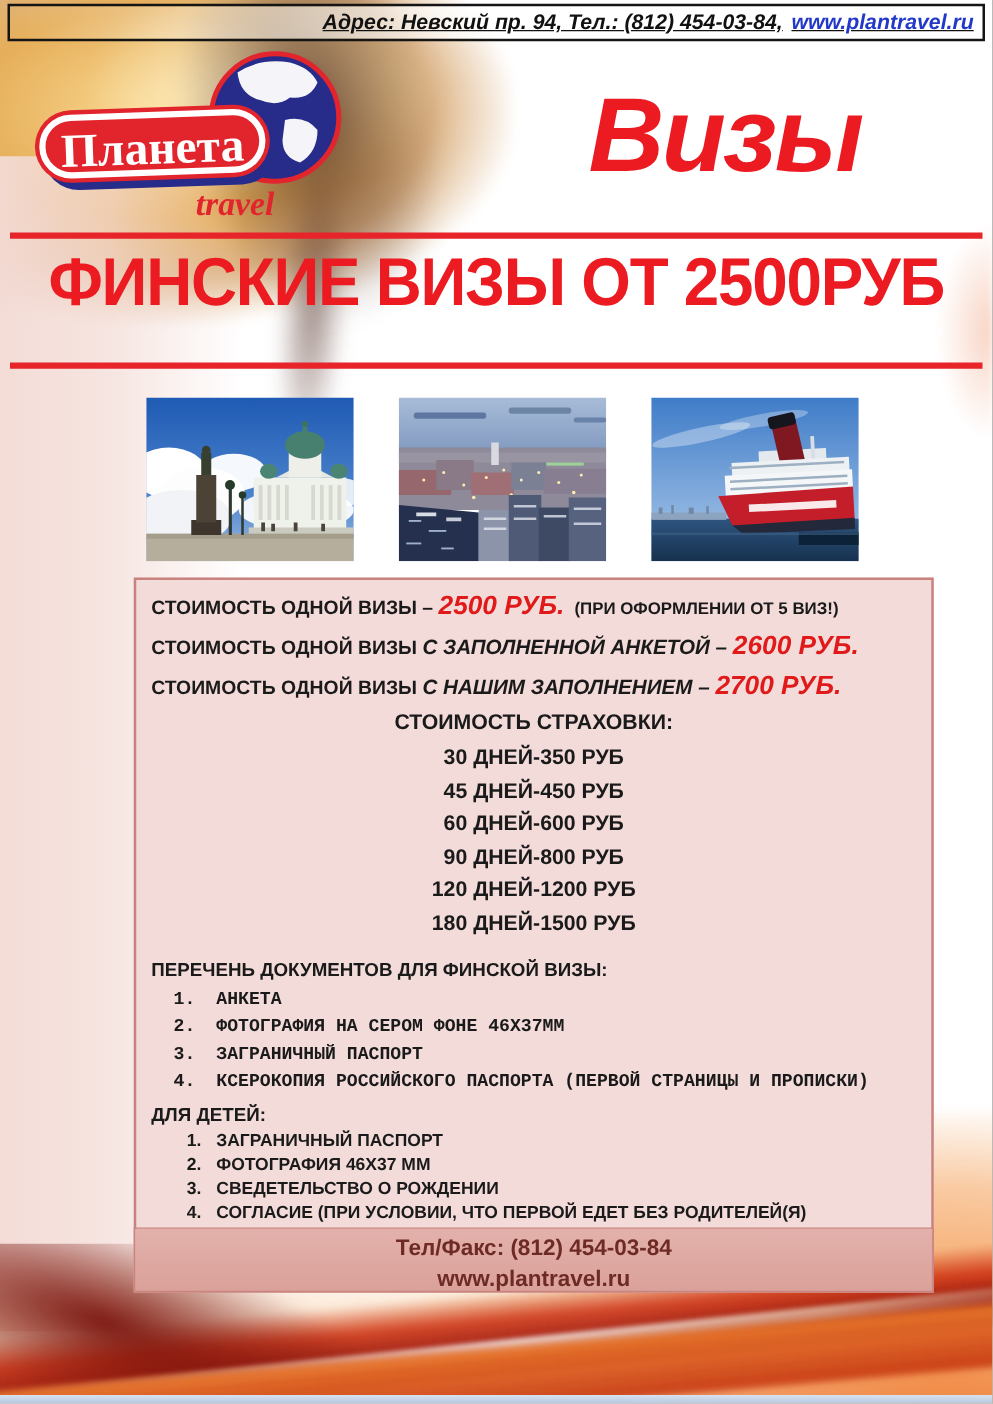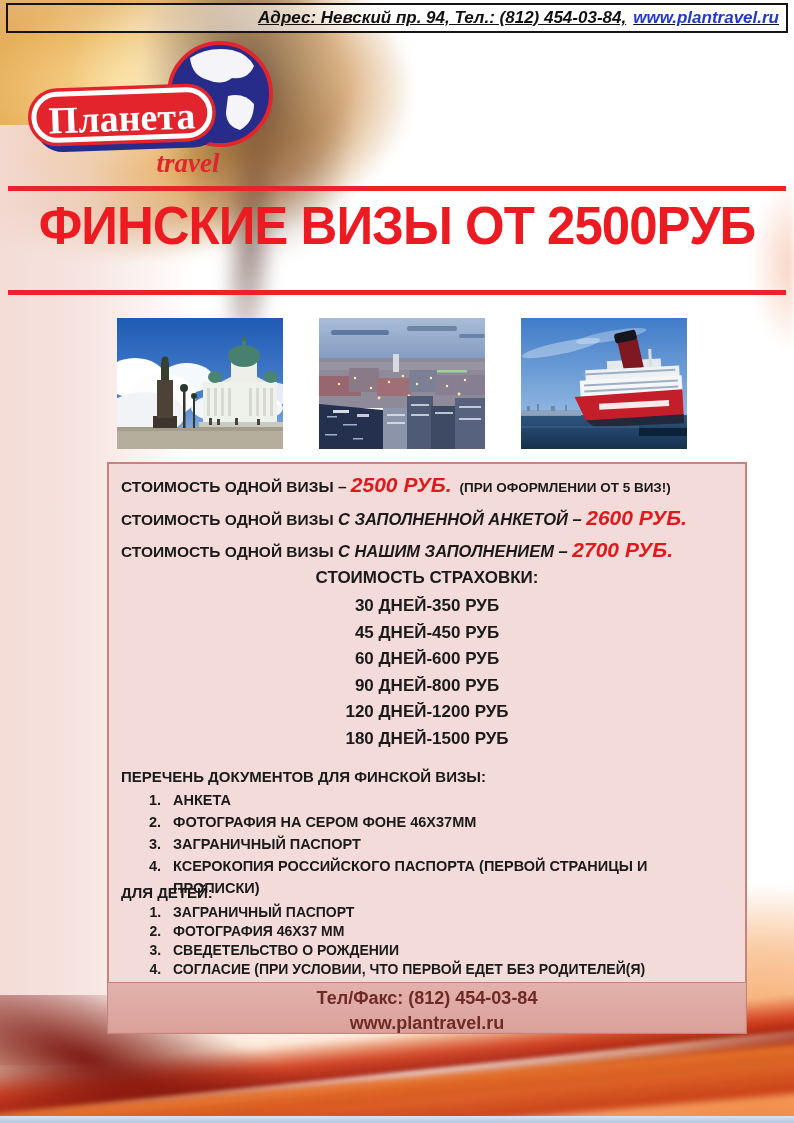--- a/index.html
+++ b/index.html
@@ -67,21 +67,21 @@
   .price-line{font-size:15.5px;font-weight:bold;line-height:30px;white-space:nowrap;}
   .price-line .mid{font-style:italic;font-size:16.5px;}
   .price-line .price{color:#E01A1A;font-style:italic;font-size:21px;}
   .price-line .note{font-size:13.5px;margin-left:8px;margin-top:12px;}
   .insurance{top:104px;left:0;right:0;text-align:center;font-weight:bold;}
   .insurance .ins-title{font-size:17px;margin-bottom:5px;}
   .insurance ul{list-style:none;margin:0;padding:0;}
   .insurance li{font-size:17px;line-height:26.5px;}
   .docs{top:304px;left:12px;right:10px;font-weight:bold;}
   .docs .doc-title{font-size:15px;}
-  .docs ol{margin:4px 0 0 30px;padding-left:14px;}
+  .docs ol{margin:4px 0 0 30px;padding-left:14px;font-family:Liberation Mono, monospace;}
   .docs li{font-size:14.5px;line-height:22px;padding-left:8px;}
   .children{top:420px;left:12px;right:10px;font-weight:bold;}
   .children .doc-title{font-size:15px;}
   .children ol{margin:2px 0 0 30px;padding-left:14px;}
   .children li{font-size:14px;line-height:19px;padding-left:8px;}
   .band{left:-2px;right:-2px;bottom:-2px;height:52px;border:1px solid #C9837E;
     background:linear-gradient(to bottom, rgba(226,175,169,.95), rgba(216,156,148,.92));
     text-align:center;font-weight:bold;color:#6E2A25;font-size:18px;line-height:25px;padding-top:3px;box-sizing:border-box;}
 </style>
 </head>
@@ -121,20 +121,21 @@
     </g>
     <g transform="rotate(-2 100 78)">
       <rect x="12" y="52" width="188" height="58" rx="29" fill="#272B8A"></rect>
       <rect x="6" y="46" width="188" height="58" rx="29" fill="#E2252C"></rect>
       <rect x="12" y="52" width="176" height="46" rx="23" fill="none" stroke="#FFFFFF" stroke-width="5"></rect>
       <text x="100" y="91" text-anchor="middle" font-family="Liberation Serif, serif" font-size="38" font-weight="bold" fill="#FFFFFF">Планета</text>
     </g>
     <text x="166" y="132" text-anchor="middle" font-family="Liberation Serif, serif" font-style="italic" font-size="27" font-weight="bold" fill="#E2252C">travel</text>
   </svg>
 
+  <div class="ct visas-title">Визы</div>
 
   <div class="ct rule rule1"></div>
   <div class="ct headline">ФИНСКИЕ ВИЗЫ ОТ 2500РУБ</div>
   <div class="ct rule rule2"></div>
 
   <svg class="photo" style="left:117px" viewBox="0 0 166 131">
     <defs>
       <linearGradient id="p1sky" x1="0" y1="0" x2="0" y2="1">
         <stop offset="0" stop-color="#1F5AB4"></stop>
           <stop offset="0.6" stop-color="#4C83CC"></stop>

